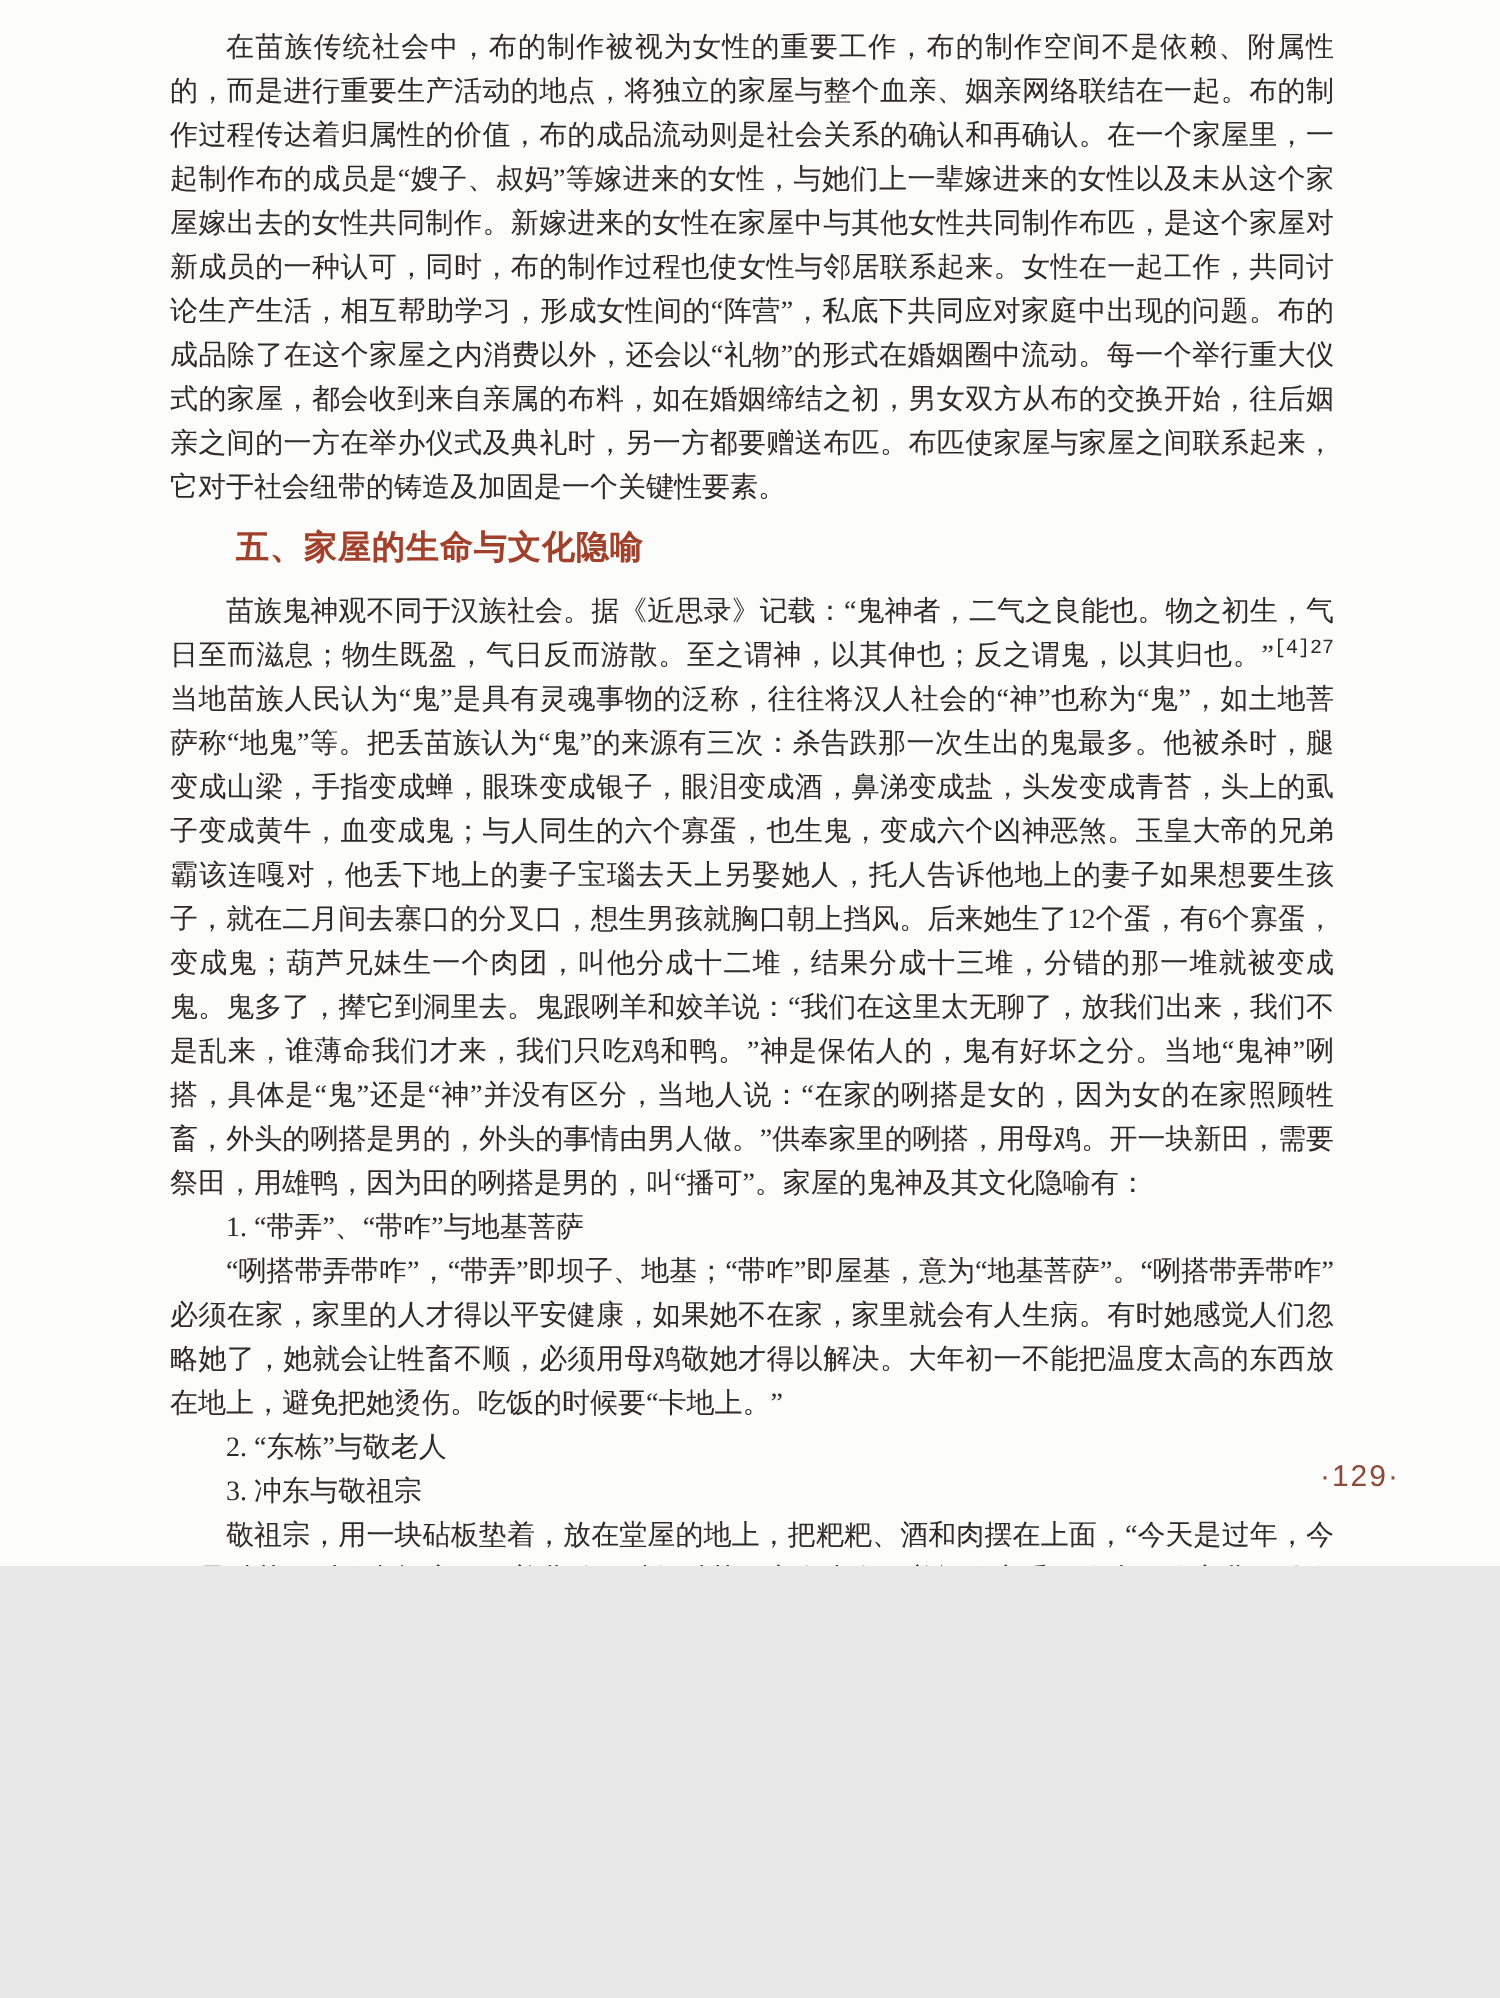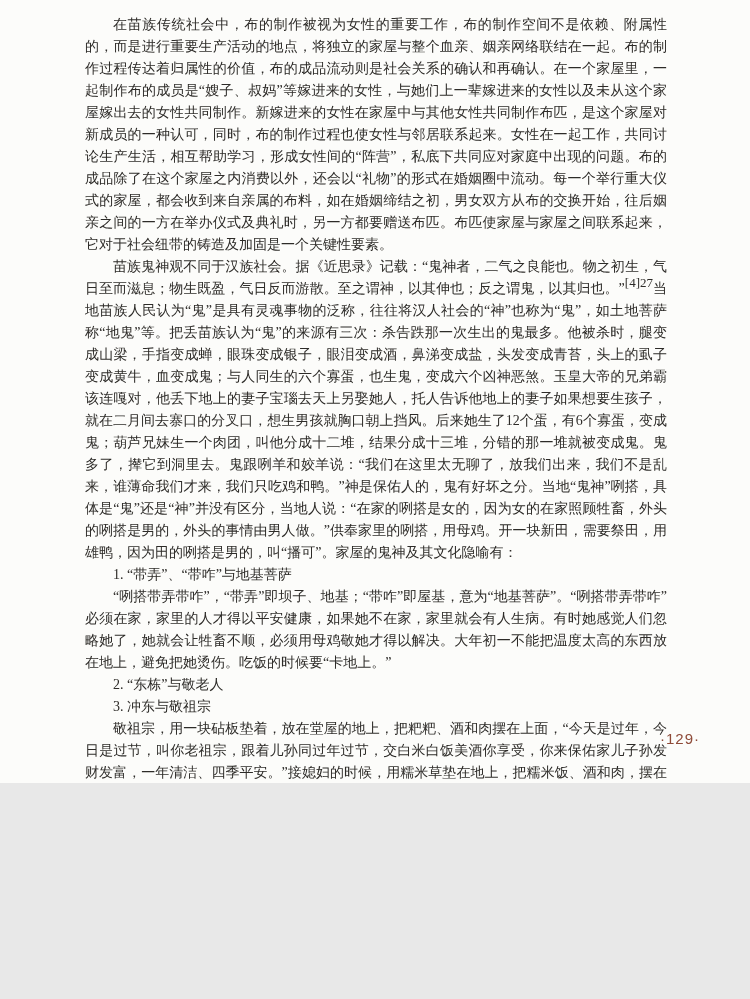--- a/index.html
+++ b/index.html
@@ -43,43 +43,45 @@
     letter-spacing: 0.5px;
   }
   .subhead {
     margin: 0;
     font-size: 14px;
     line-height: 22px;
     text-indent: 2em;
     word-break: break-all;
   }
   sup.cite {
-    font-size: 13px;
+    font-size: 10px;
     line-height: 0;
     vertical-align: super;
     letter-spacing: 0;
+    font-family: Liberation Mono, monospace;
   }
   .pageno {
     position: absolute;
     right: 50px;
     bottom: 36px;
     font-size: 15px;
     letter-spacing: 1px;
     color: var(--pageno-color, #8e4a38);
     font-family: Liberation Sans, sans-serif;
   }
 </style>
 </head>
 <body>
 
 <div class="page">
   <div class="text-col">
 
     <p class="para">在苗族传统社会中，布的制作被视为女性的重要工作，布的制作空间不是依赖、附属性的，而是进行重要生产活动的地点，将独立的家屋与整个血亲、姻亲网络联结在一起。布的制作过程传达着归属性的价值，布的成品流动则是社会关系的确认和再确认。在一个家屋里，一起制作布的成员是“嫂子、叔妈”等嫁进来的女性，与她们上一辈嫁进来的女性以及未从这个家屋嫁出去的女性共同制作。新嫁进来的女性在家屋中与其他女性共同制作布匹，是这个家屋对新成员的一种认可，同时，布的制作过程也使女性与邻居联系起来。女性在一起工作，共同讨论生产生活，相互帮助学习，形成女性间的“阵营”，私底下共同应对家庭中出现的问题。布的成品除了在这个家屋之内消费以外，还会以“礼物”的形式在婚姻圈中流动。每一个举行重大仪式的家屋，都会收到来自亲属的布料，如在婚姻缔结之初，男女双方从布的交换开始，往后姻亲之间的一方在举办仪式及典礼时，另一方都要赠送布匹。布匹使家屋与家屋之间联系起来，它对于社会纽带的铸造及加固是一个关键性要素。</p>
 
+    <h2 class="section-heading">五、家屋的生命与文化隐喻</h2>
 
     <p class="para"><span>苗族鬼神观不同于汉族社会。据《近思录》记载：“鬼神者，二气之良能也。物之初生，气日至而滋息；物生既盈，气日反而游散。至之谓神，以其伸也；反之谓鬼，以其归也。”</span><sup class="cite">[4]27</sup><span>当地苗族人民认为“鬼”是具有灵魂事物的泛称，往往将汉人社会的“神”也称为“鬼”，如土地菩萨称“地鬼”等。把丢苗族认为“鬼”的来源有三次：杀告跌那一次生出的鬼最多。他被杀时，腿变成山梁，手指变成蝉，眼珠变成银子，眼泪变成酒，鼻涕变成盐，头发变成青苔，头上的虱子变成黄牛，血变成鬼；与人同生的六个寡蛋，也生鬼，变成六个凶神恶煞。玉皇大帝的兄弟霸该连嘎对，他丢下地上的妻子宝瑙去天上另娶她人，托人告诉他地上的妻子如果想要生孩子，就在二月间去寨口的分叉口，想生男孩就胸口朝上挡风。后来她生了12个蛋，有6个寡蛋，变成鬼；葫芦兄妹生一个肉团，叫他分成十二堆，结果分成十三堆，分错的那一堆就被变成鬼。鬼多了，撵它到洞里去。鬼跟咧羊和姣羊说：“我们在这里太无聊了，放我们出来，我们不是乱来，谁薄命我们才来，我们只吃鸡和鸭。”神是保佑人的，鬼有好坏之分。当地“鬼神”咧搭，具体是“鬼”还是“神”并没有区分，当地人说：“在家的咧搭是女的，因为女的在家照顾牲畜，外头的咧搭是男的，外头的事情由男人做。”供奉家里的咧搭，用母鸡。开一块新田，需要祭田，用雄鸭，因为田的咧搭是男的，叫“播可”。家屋的鬼神及其文化隐喻有：</span></p>
 
     <p class="subhead">1. “带弄”、“带咋”与地基菩萨</p>
     <p class="para">“咧搭带弄带咋”，“带弄”即坝子、地基；“带咋”即屋基，意为“地基菩萨”。“咧搭带弄带咋”必须在家，家里的人才得以平安健康，如果她不在家，家里就会有人生病。有时她感觉人们忽略她了，她就会让牲畜不顺，必须用母鸡敬她才得以解决。大年初一不能把温度太高的东西放在地上，避免把她烫伤。吃饭的时候要“卡地上。”</p>
 
     <p class="subhead">2. “东栋”与敬老人</p>
 
     <p class="subhead">3. 冲东与敬祖宗</p>
     <p class="para">敬祖宗，用一块砧板垫着，放在堂屋的地上，把粑粑、酒和肉摆在上面，“今天是过年，今日是过节，叫你老祖宗，跟着儿孙同过年过节，交白米白饭美酒你享受，你来保佑家儿子孙发财发富，一年清洁、四季平安。”接媳妇的时候，用糯米草垫在地上，把糯米饭、酒和肉，摆在米草上，师傅念：“今天是吉日，今日是良辰，吉日来接女，良辰来接亲，姻缘在古时，客做太阳处，亲是太阳冒，修是葫芦崽，婚缘是他起。……祖宗保佑亲戚、媳妇、儿子，一个扛锄头，一个背箩腰，耕田同去、挖地同行，男的犁田，女的铲田脚。”</p>

